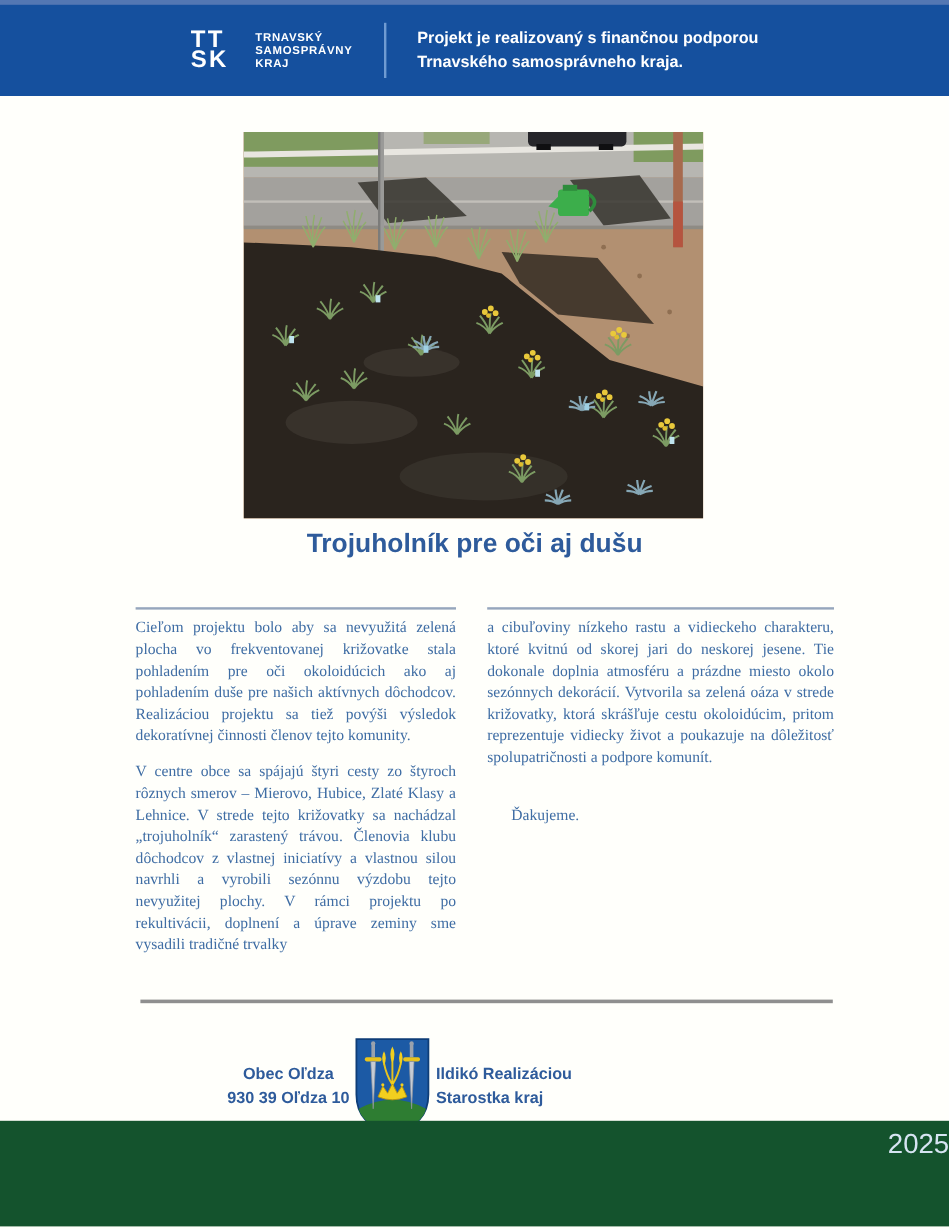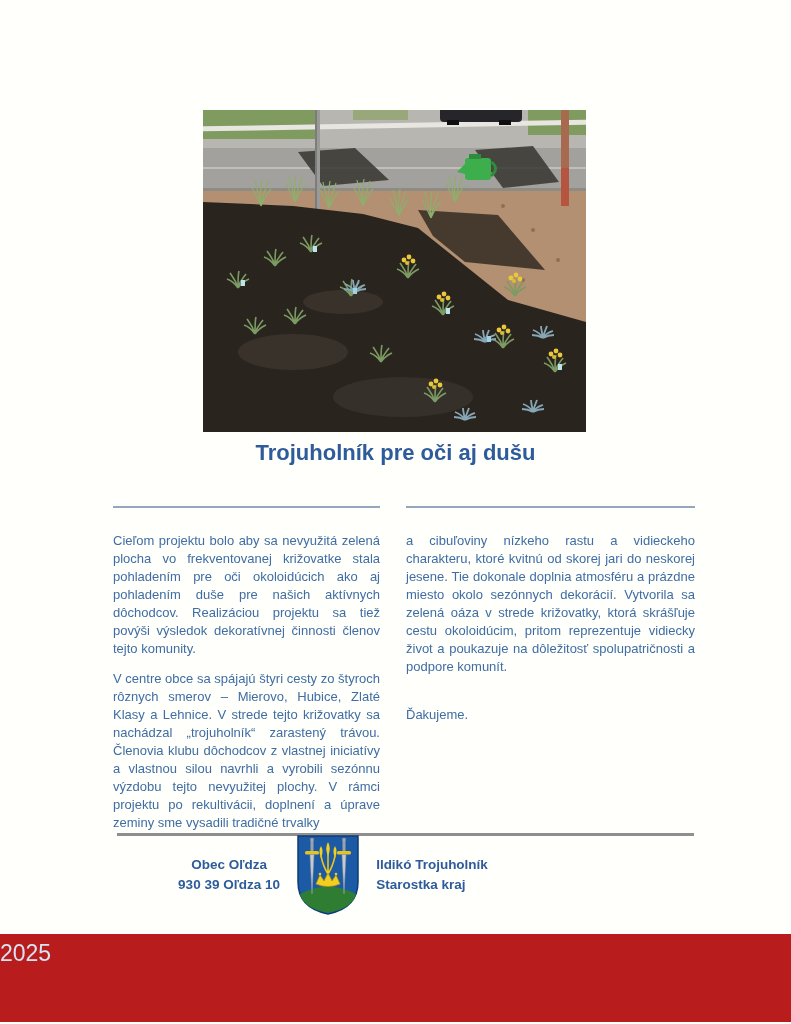--- a/index.html
+++ b/index.html
@@ -33,62 +33,78 @@
   .doc-title {
     position:absolute; left:0; top:440px; width:791px;
     text-align:center; font-size:22px; font-weight:bold; color:#2e5b9b;
   }
 
   
   .columns {
     position:absolute; left:113px; top:506px; width:582px;
     display:flex; gap:26px;
   }
-  .col { border-top:2px solid #96a6bc; padding-top:24px; }
+  .col { border-top:2px solid #96a6bc; padding-top:6px;font-family:Liberation Serif, serif; }
   .col-left  { width:267px; }
   .col-right { width:289px; }
   .col p {
     font-size:13px; line-height:18px; text-align:justify; color:#3f6da4;
     margin:0 0 12px 0;
   }
-  .col p.thanks { margin-top:30px; text-align:left; }
+  .col p.thanks { margin-top:30px; text-align:left;margin-left:20px; }
 
   
   .bottom-rule {
     position:absolute; left:117px; top:833px; width:577px; height:3px;
     background:#8f8f8f;
   }
 
   
   .footer {
-    position:absolute; left:0; top:830px; width:666px; height:90px;
-    display:flex; align-items:center; justify-content:center; gap:16px;
+    position:absolute; left:0; top:860px; width:666px; height:90px;
+    display:flex; align-items:center; justify-content:center; gap:4px;
   }
   .footer .blk {
     font-size:13.5px; font-weight:bold; color:#2e5b9b; line-height:20px;
   }
   .blk-address { text-align:center; }
   .blk-mayor { text-align:left; }
   .coa { width:64px; height:82px; }
 
   
   .year-band {
     position:absolute; left:0; top:934px; width:791px; height:88px;
-    background:#b91c1c; text-align:left;
+    background:#14532d; text-align:right;
   }
   .year-band .year {
     display:inline-block; margin-top:6px;
     font-size:23px; color:#d6e4f2; font-weight:normal;
   }
 </style>
 </head>
 <body>
 
 <div class="page">
 
+  <div class="top-band">
+    <div class="logo-mark">
+      <div>TT</div>
+      <div>SK</div>
+    </div>
+    <div class="logo-org">
+      <div>TRNAVSKÝ</div>
+      <div>SAMOSPRÁVNY</div>
+      <div>KRAJ</div>
+    </div>
+    <div class="band-divider"></div>
+    <div class="support-text">
+      <div>Projekt je realizovaný s finančnou podporou</div>
+      <div>Trnavského samosprávneho kraja.</div>
+    </div>
+  </div>
 
   <div class="photo">
     <svg width="383" height="322" viewBox="0 0 383 322" xmlns="http://www.w3.org/2000/svg">
       <defs>
         <g id="tuft">
           <path d="M0 0 C-2 -8 -6 -12 -8 -15 M0 0 C0 -10 0 -14 1 -17 M0 0 C2 -8 6 -11 8 -14 M0 0 C-4 -6 -8 -8 -11 -9 M0 0 C4 -6 9 -8 11 -9" stroke="#7c9b63" stroke-width="1.6" fill="none"></path>
         </g>
         <g id="grassy">
           <path d="M0 0 C-2 -12 -5 -20 -6 -26 M0 0 C-1 -14 0 -22 1 -27 M0 0 C2 -12 5 -19 7 -25 M0 0 C-4 -9 -7 -14 -9 -18 M0 0 C4 -9 7 -14 10 -17" stroke="#8fae6d" stroke-width="1.2" fill="none"></path>
         </g>
@@ -235,21 +251,21 @@
       <path d="M25 12 Q28 17 25 24 Q22 17 25 12 Z" fill="#f2cf1f"></path>
       <path d="M39 12 Q42 17 39 24 Q36 17 39 12 Z" fill="#f2cf1f"></path>
 
       <path d="M20 50 L24 41 L28 47 L32 39 L36 47 L40 41 L44 50 Q32 55 20 50 Z" fill="#f2cf1f" stroke="#b8960f" stroke-width="0.8"></path>
       <circle cx="24" cy="40" r="1.3" fill="#f2cf1f"></circle>
       <circle cx="32" cy="38" r="1.3" fill="#f2cf1f"></circle>
       <circle cx="40" cy="40" r="1.3" fill="#f2cf1f"></circle>
     </svg>
 
     <div class="blk blk-mayor">
-      <div>Ildikó Trojuholník</div>
+      <div>Ildikó Realizáciou</div>
       <div>Starostka kraj</div>
     </div>
   </div>
 
   <div class="year-band">
     <span class="year">2025</span>
   </div>
 
 </div>
 

